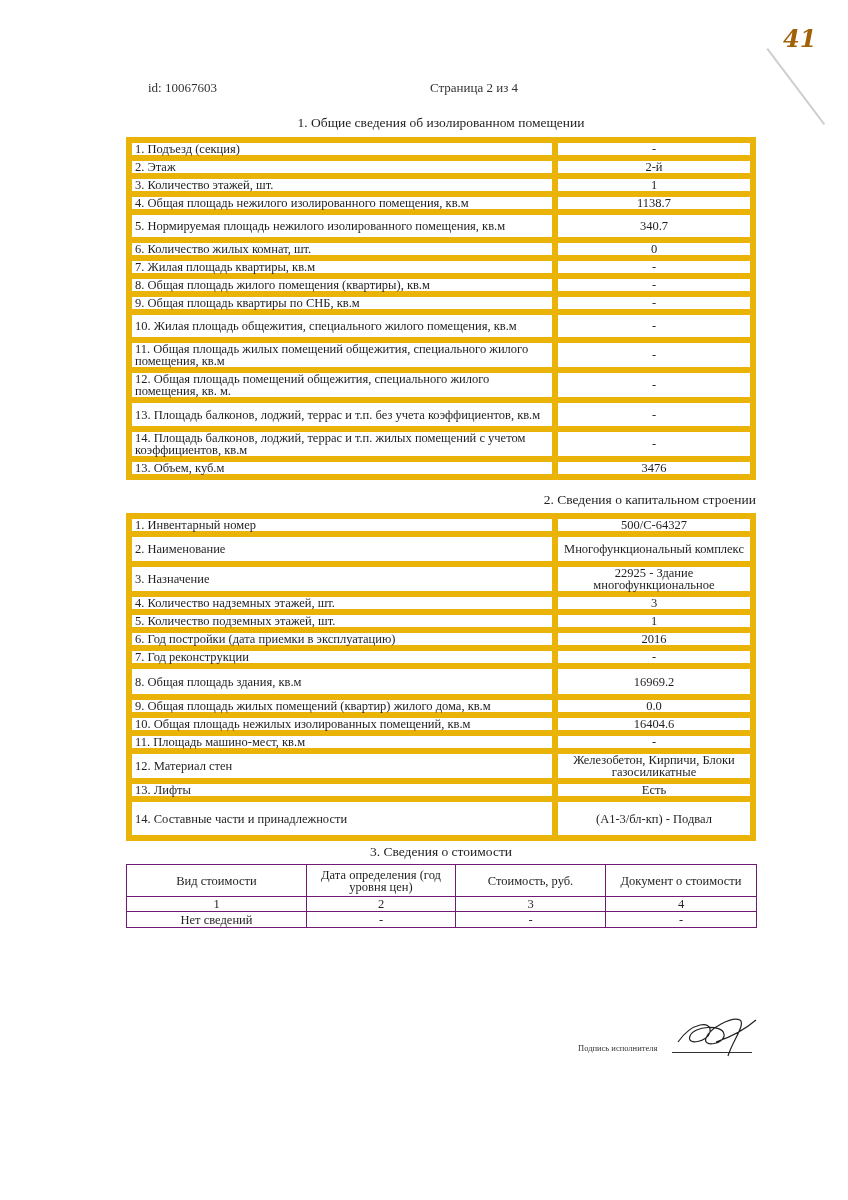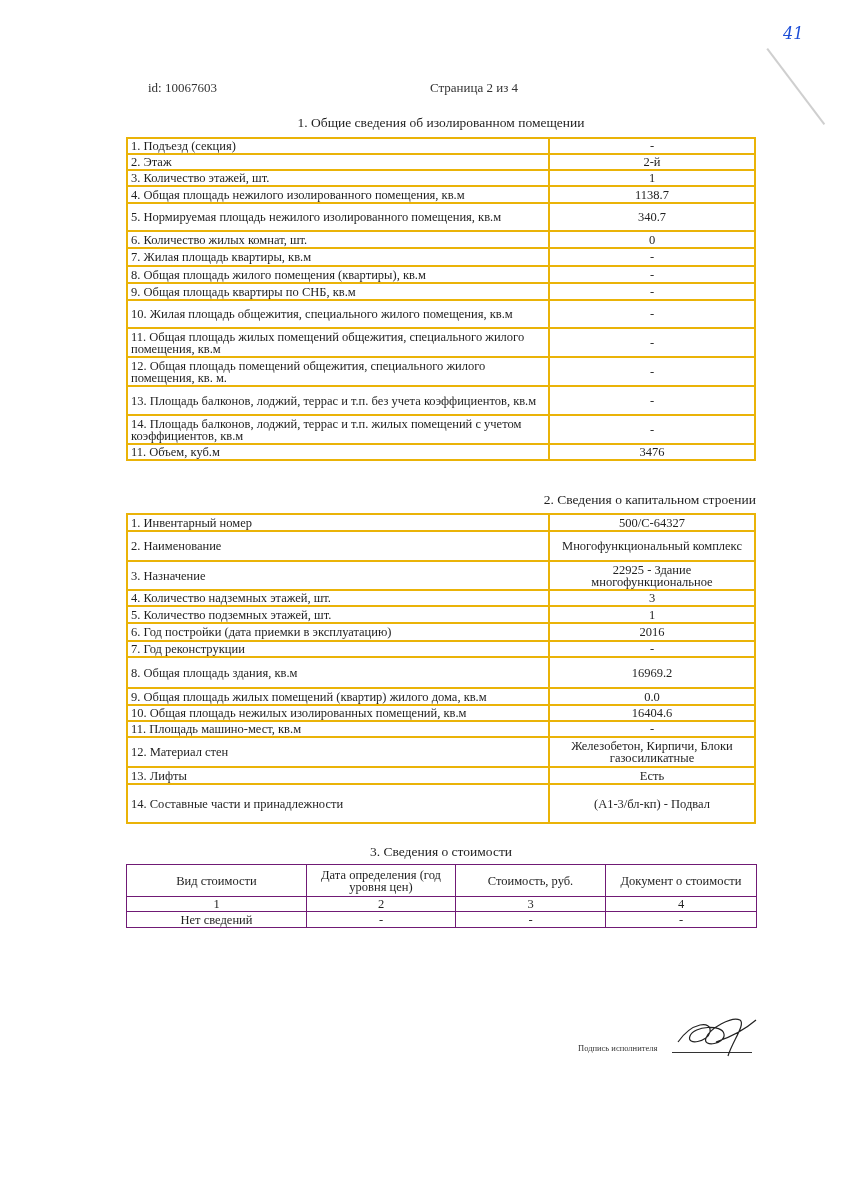--- a/index.html
+++ b/index.html
@@ -4,28 +4,28 @@
 <style>
   html, body { margin: 0; padding: 0; }
   body {
     width: 848px; height: 1200px; background: #ffffff; position: relative; overflow: hidden;
     font-family: "Liberation Serif", "DejaVu Serif", serif; color: #1f1f1f;
   }
   .abs { position: absolute; }
   .hdr { font-size: 13px; color: #333; top: 80px; }
   .section-title { font-size: 13.5px; text-align: center; left: 126px; width: 630px; }
   table.kv { position: absolute; left: 126px; width: 630px; border-collapse: collapse; table-layout: fixed; }
-  table.kv td { border: 2px solid #eab308; padding: 0 3px; font-size: 12.5px; line-height: 12px; vertical-align: middle; }
+  table.kv td { border: 6px solid #eab308; padding: 0 3px; font-size: 12.5px; line-height: 12px; vertical-align: middle; }
   table.kv td.lbl { width: 414px; }
   table.kv td.val { text-align: center; }
   table.cost { position: absolute; left: 126px; width: 630px; border-collapse: collapse; table-layout: fixed; }
   table.cost td, table.cost th { border: 1px solid #701a75; font-weight: normal; text-align: center; font-size: 12.5px; line-height: 12px; padding: 0 2px; }
   .sig-label { font-size: 8.5px; color: #333; }
   .sig-line { border-bottom: 1px solid #333; }
-  .page-num { font-size: 16px; font-style: italic; font-family: "DejaVu Serif", serif; color: #1d4ed8; }
+  .page-num { font-size: 24px; font-style: italic; font-family: "DejaVu Serif", serif; color: #a16207; font-weight: bold; }
   .scan-mark { background: #cfcfcf; transform-origin: left top; }
 </style>
 </head>
 <body>
 
 <div class="abs hdr" style="left:148px;">id: 10067603</div>
 <div class="abs hdr" style="left:422px;margin-left:8px;">Страница 2 из 4</div>
 <div class="abs page-num" style="left:783px; top:24px;">41</div>
 <div class="abs scan-mark" style="left:768px; top:48px; width:95px; height:1.5px; transform: rotate(53deg);"></div>
 
@@ -82,21 +82,21 @@
       </tr>
     <tr style="height:29px">
         <td class="lbl">13. Площадь балконов, лоджий, террас и т.п. без учета коэффициентов, кв.м</td>
         <td class="val">-</td>
       </tr>
     <tr style="height:29px">
         <td class="lbl">14. Площадь балконов, лоджий, террас и т.п. жилых помещений с учетом коэффициентов, кв.м</td>
         <td class="val">-</td>
       </tr>
     <tr style="height:16px">
-        <td class="lbl">11. Объем, куб.м</td>
+        <td class="lbl">13. Объем, куб.м</td>
         <td class="val">3476</td>
       </tr>
   </tbody>
 </table>
 
 <div class="abs section-title" style="top:492px;text-align:right;">2. Сведения о капитальном строении</div>
 <table class="kv" style="top:513px;">
   <tbody>
     <tr style="height:17px">
         <td class="lbl">1. Инвентарный номер</td>

